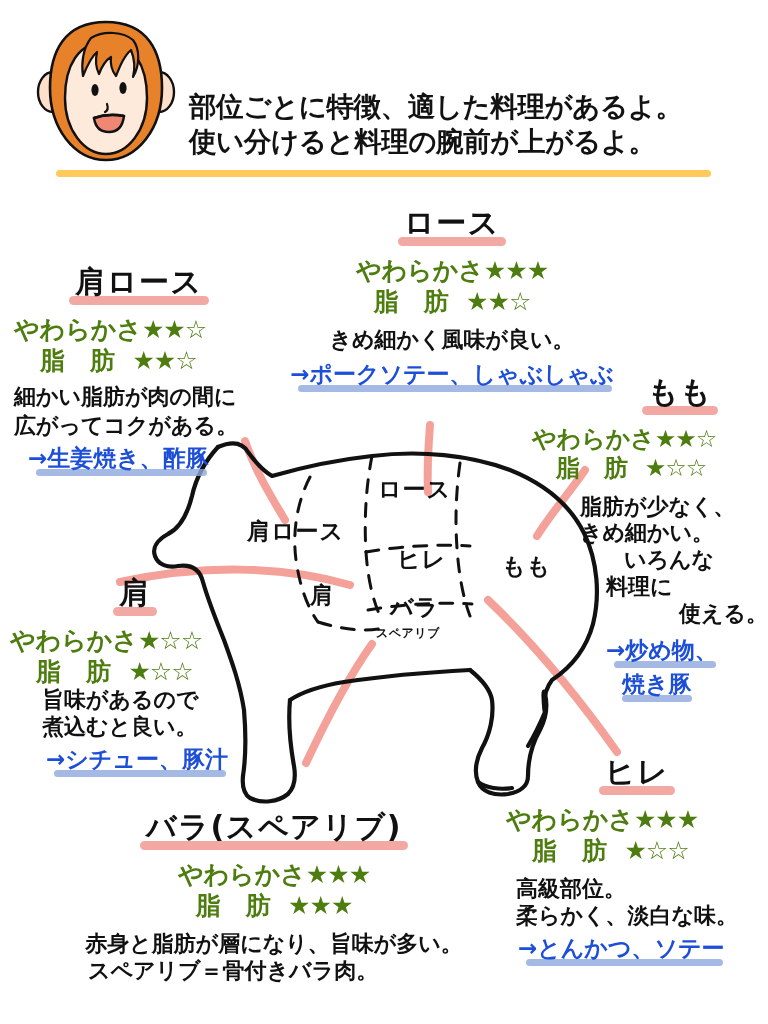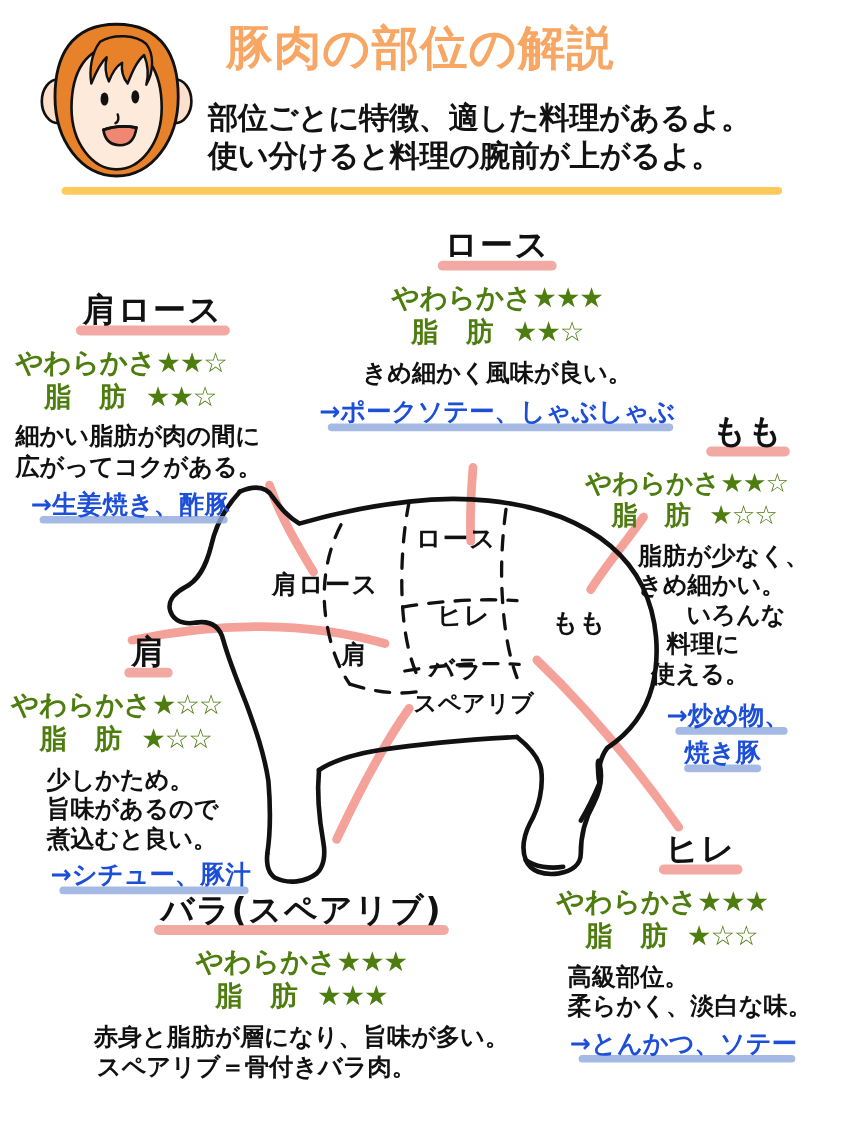--- a/index.html
+++ b/index.html
@@ -151,21 +151,21 @@
   }
   .pig-label {
     position: absolute;
     font-size: 23px;
     font-weight: bold;
     color: #111;
     white-space: nowrap;
     letter-spacing: 1px;
   }
   .pig-label.small {
-    font-size: 21px;
+    font-size: 12px;
     letter-spacing: 0.5px;
   }
 </style>
 </head>
 <body>
 
 <div id="header">
 
   <svg id="mascot" viewBox="0 0 144 150">
 
@@ -180,21 +180,20 @@
 
     <ellipse cx="61" cy="74" rx="3.6" ry="6" fill="#111"></ellipse>
     <ellipse cx="89" cy="72" rx="3.6" ry="6" fill="#111"></ellipse>
 
     <path d="M73 88 q2 6 -2 8" fill="none" stroke="#111" stroke-width="2.2" stroke-linecap="round"></path>
 
     <path d="M60 102 q14 -5 30 -2 q-2 16 -15 16 q-13 0 -15 -14 Z" fill="#ef8873" stroke="#111" stroke-width="2.4" stroke-linejoin="round"></path>
     <path d="M60 102 q14 -5 30 -2" fill="none" stroke="#111" stroke-width="2.6" stroke-linecap="round"></path>
   </svg>
 
-  <div id="page-title">豚肉の部位の解説</div>
   <div class="subtitle-line" id="subtitle-1">部位ごとに特徴、適した料理があるよ。</div>
   <div class="subtitle-line" id="subtitle-2">使い分けると料理の腕前が上がるよ。</div>
   <div id="header-divider"></div>
 </div>
 
 <svg id="pig-layer" viewBox="0 0 768 1024">
 
   <g stroke="#f2958c" stroke-width="8" stroke-linecap="round" fill="none" opacity="0.88">
     <path d="M245 441 C255 470 270 495 285 520"></path>
     <path d="M430 425 C428 450 427 470 428 492"></path>
@@ -311,21 +310,21 @@
   <div class="rating-row" style="margin-top:12px; margin-left:-36px; font-size:24px;">
     <span class="rating-label">やわらかさ</span><span class="stars" style="font-size:24px;">★★☆</span>
   </div>
   <div class="rating-row" style="margin-left:-12px; font-size:24px;">
     <span class="rating-label">脂　肪</span>&nbsp;&nbsp;<span class="stars" style="font-size:24px;">★☆☆</span>
   </div>
   <div class="desc" style="margin-top:10px; margin-left:12px;">脂肪が少なく、</div>
   <div class="desc" style="margin-left:12px;">きめ細かい。</div>
   <div class="desc" style="margin-left:56px;">いろんな</div>
   <div class="desc" style="margin-left:38px;">料理に</div>
-  <div class="desc" style="margin-left:24px;">使える。</div>
+  <div class="desc" style="margin-left:58px;text-align:right;">使える。</div>
   <div style="margin-left:38px; margin-top:4px;">
     <span class="usage-wrap">
       <span class="usage-underline"></span>
       <span class="usage">→炒め物、</span>
     </span>
   </div>
   <div style="margin-left:54px;">
     <span class="usage-wrap">
       <span class="usage-underline" style="left:0; width:100%;"></span>
       <span class="usage">焼き豚</span>
@@ -339,21 +338,20 @@
       <span class="title-underline"></span>
       <span class="cut-title">肩</span>
     </span>
   </div>
   <div class="rating-row" style="margin-top:12px;">
     <span class="rating-label">やわらかさ</span><span class="stars">★☆☆</span>
   </div>
   <div class="rating-row" style="padding-left:26px;">
     <span class="rating-label">脂　肪</span>&nbsp;&nbsp;<span class="stars">★☆☆</span>
   </div>
-  <div class="desc" style="margin-top:10px; margin-left:32px;">少しかため。</div>
   <div class="desc" style="margin-left:32px;">旨味があるので</div>
   <div class="desc" style="margin-left:32px;">煮込むと良い。</div>
   <div style="margin-left:36px;">
     <span class="usage-wrap">
       <span class="usage-underline"></span>
       <span class="usage">→シチュー、豚汁</span>
     </span>
   </div>
 </div>
 

